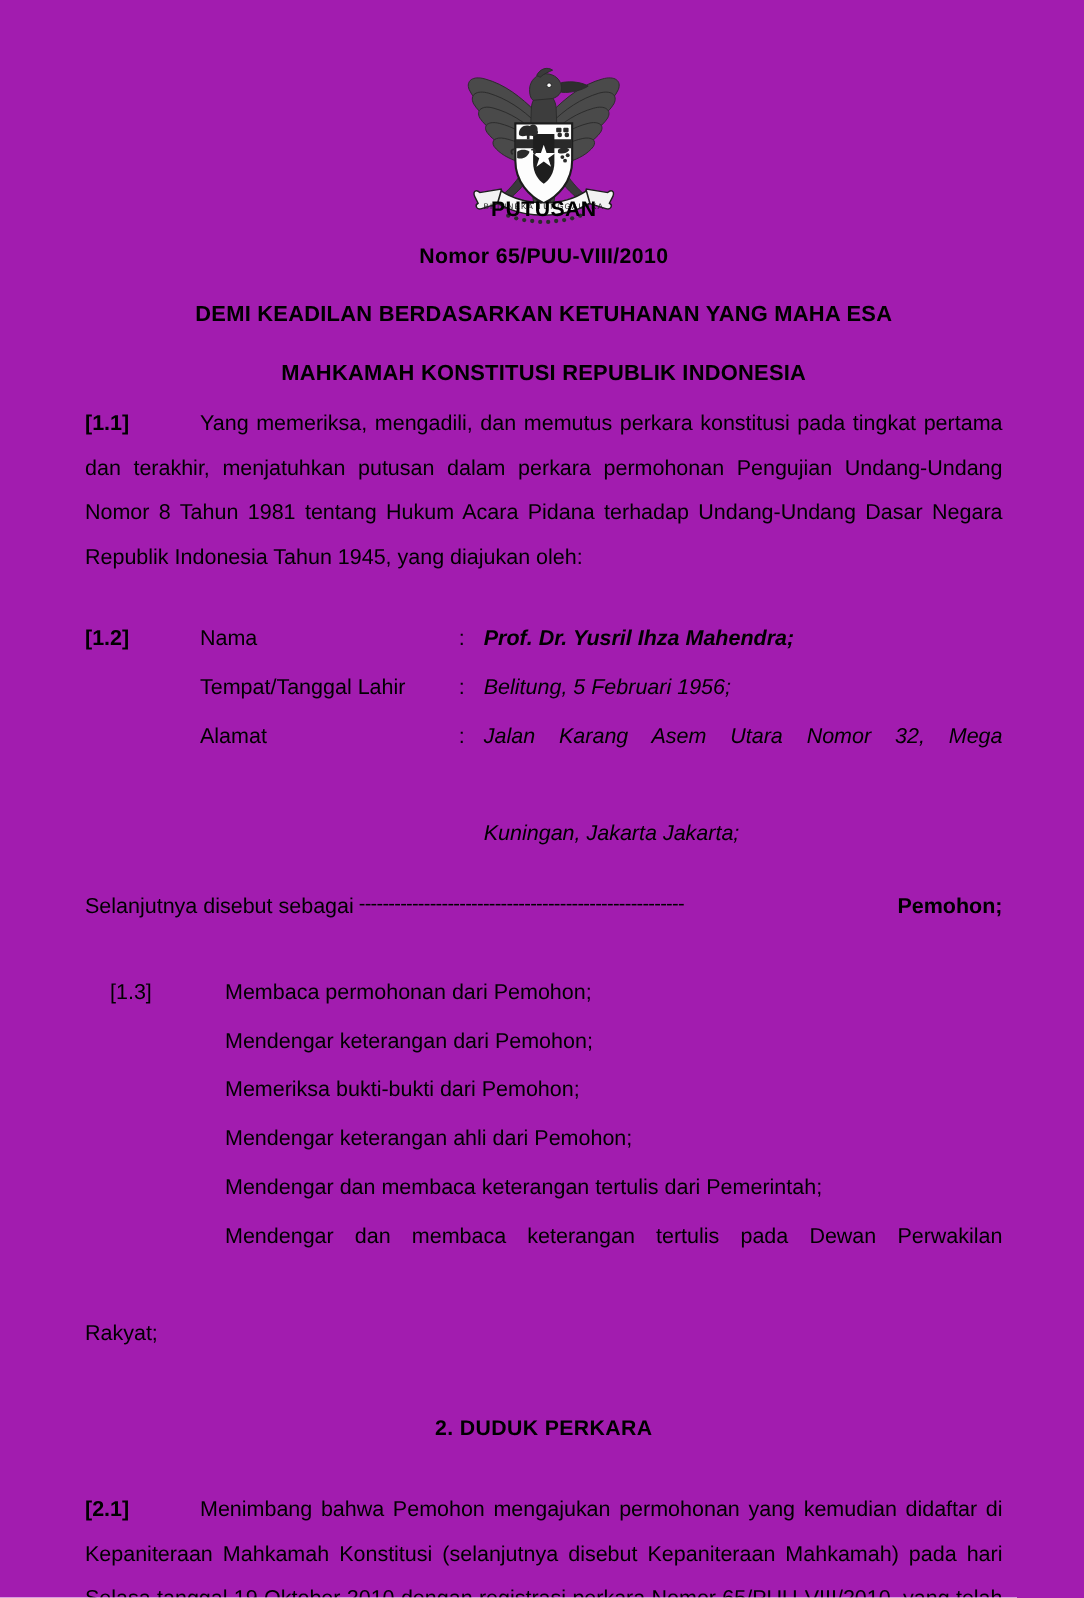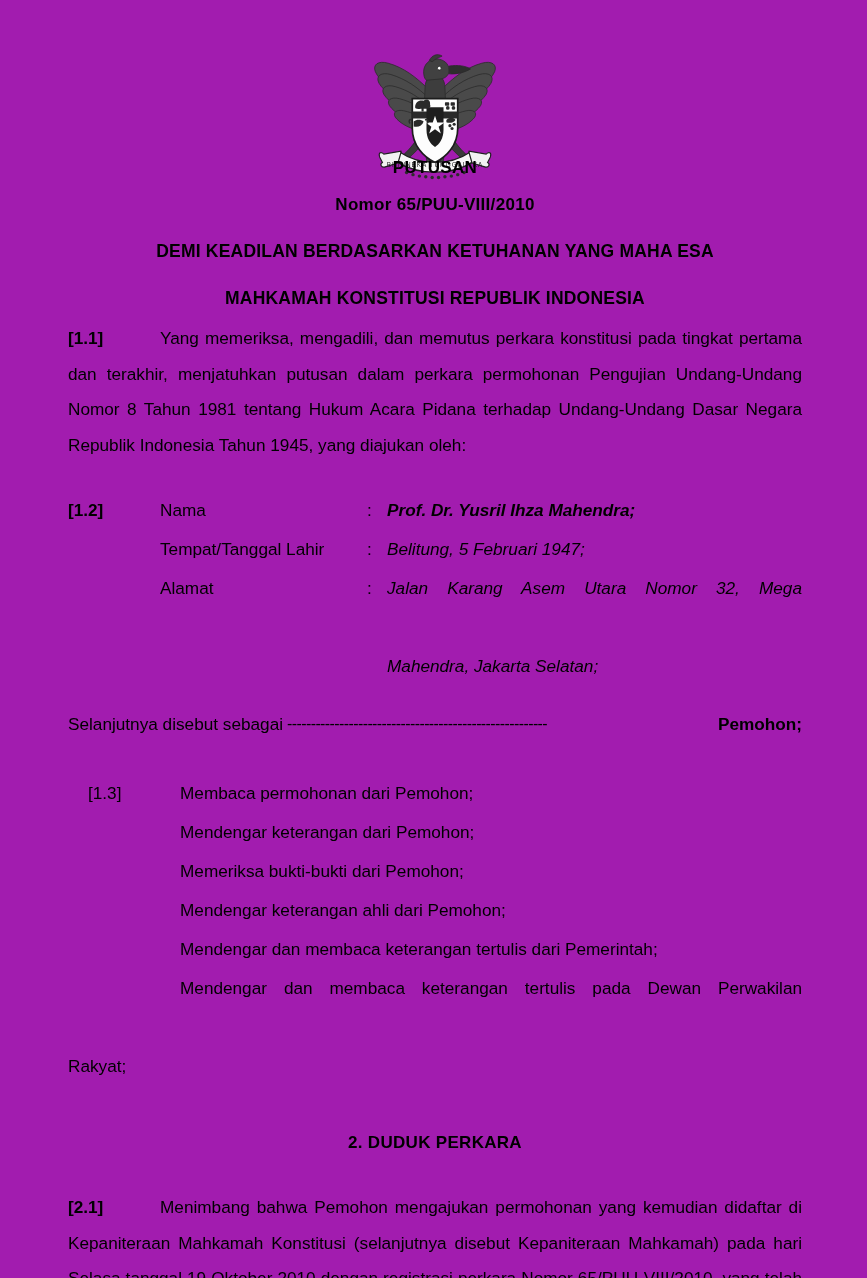--- a/index.html
+++ b/index.html
@@ -295,29 +295,29 @@
       <div class="idrow">
         <span class="id-tag">[1.2]</span>
         <span class="id-label">Nama</span>
         <span class="id-colon">:</span>
         <span class="id-value bold">Prof. Dr. Yusril Ihza Mahendra;</span>
       </div>
       <div class="idrow">
         <span class="id-tag"></span>
         <span class="id-label">Tempat/Tanggal Lahir</span>
         <span class="id-colon">:</span>
-        <span class="id-value">Belitung, 5 Februari 1947;</span>
+        <span class="id-value">Belitung, 5 Februari 1956;</span>
       </div>
       <div class="idrow">
         <span class="id-tag"></span>
         <span class="id-label">Alamat</span>
         <span class="id-colon">:</span>
         <span class="id-value">
             <span class="jline">Jalan Karang Asem Utara Nomor 32, Mega</span>
-            <span class="lastline">Mahendra, Jakarta Selatan;</span>
+            <span class="lastline">Kuningan, Jakarta Jakarta;</span>
           </span>
       </div>
     </div>
 
     <div class="leader-row">
       <span>Selanjutnya disebut sebagai</span>
       <span class="leader-dashes">-------------------------------------------------------</span>
       <span class="leader-end">Pemohon;</span>
     </div>
 

